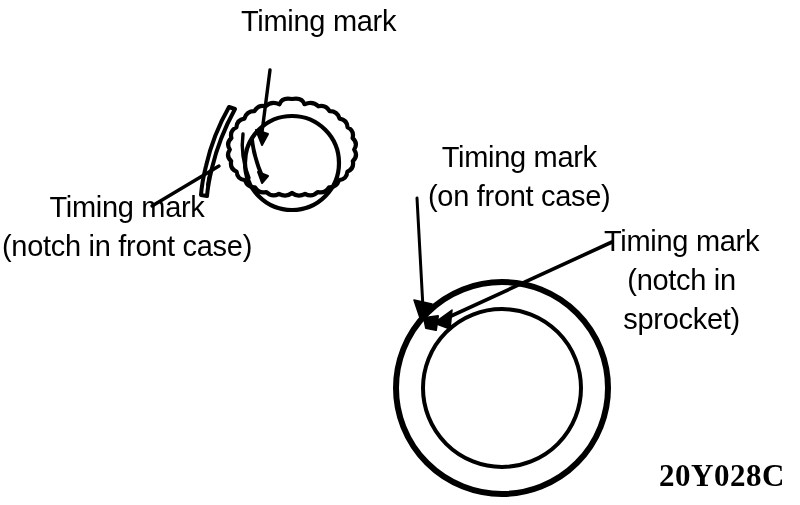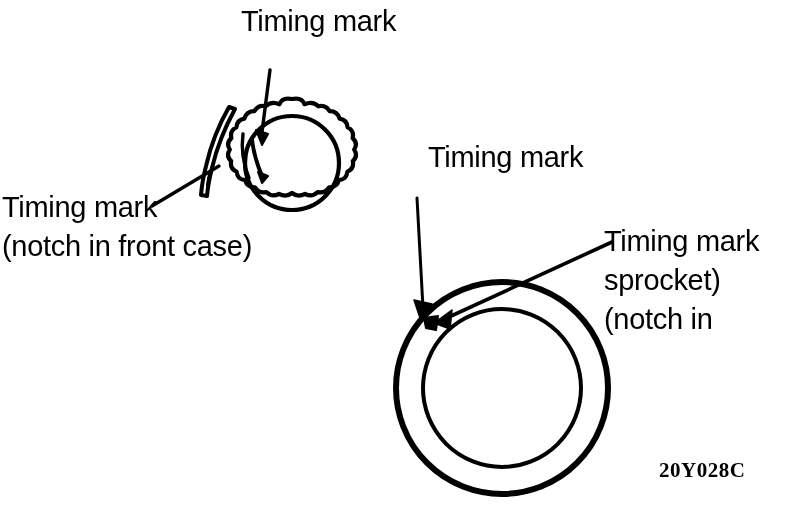--- a/index.html
+++ b/index.html
@@ -7,20 +7,21 @@
     padding: 0;
     background: #ffffff;
   }
   #page {
     position: relative;
     width: 800px;
     height: 505px;
     background: #ffffff;
     overflow: hidden;
     font-family: "Liberation Sans", sans-serif;
+    text-align: center;
   }
   .label {
     position: absolute;
     color: #000000;
     font-family: "Liberation Sans", sans-serif;
     font-size: 29px;
     line-height: 39px;
     font-weight: 400;
     white-space: nowrap;
     letter-spacing: -0.3px;
@@ -28,21 +29,21 @@
   #label-sprocket-mark      { left: 241px; top: 2px;   }
   #label-slot-front-case    { left: 2px;   top: 188px; }
   #label-front-case-mark    { left: 428px; top: 138px; }
   #label-notch-sprocket     { left: 604px; top: 222px; }
   .partno {
     position: absolute;
     left: 659px;
     top: 458px;
     color: #000000;
     font-family: "Liberation Serif", serif;
-    font-size: 21px;
+    font-size: 31px;
     font-weight: 700;
     letter-spacing: 0.5px;
     white-space: nowrap;
   }
   svg.art {
     position: absolute;
     left: 0;
     top: 0;
     width: 800px;
     height: 505px;
@@ -138,23 +139,24 @@
     <div>Timing mark</div>
   </div>
 
   <div class="label" id="label-slot-front-case">
     <div>Timing mark</div>
     <div>(notch in front case)</div>
   </div>
 
   <div class="label" id="label-front-case-mark">
     <div>Timing mark</div>
+    <div>(on front case)</div>
   </div>
 
   <div class="label" id="label-notch-sprocket">
     <div>Timing mark</div>
+    <div>(notch in</div>
     <div>sprocket)</div>
-    <div>(notch in</div>
   </div>
 
   <div class="partno">20Y028C</div>
 
 </div>
 
 </body></html>

